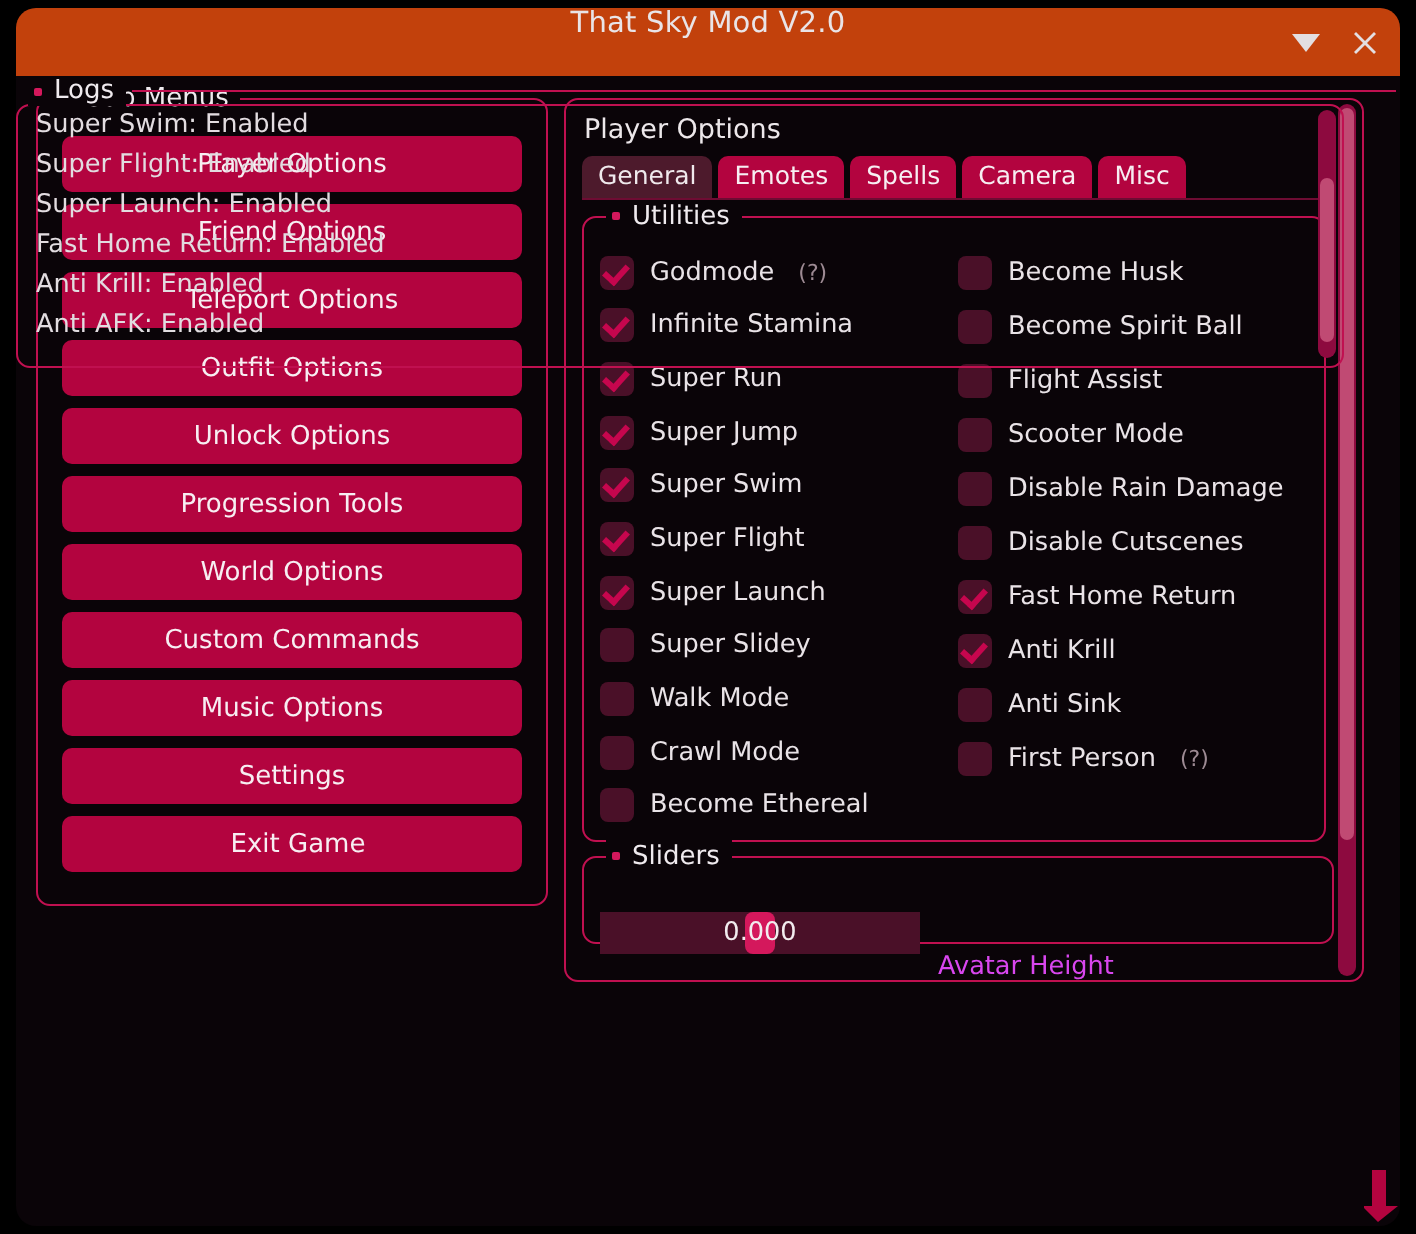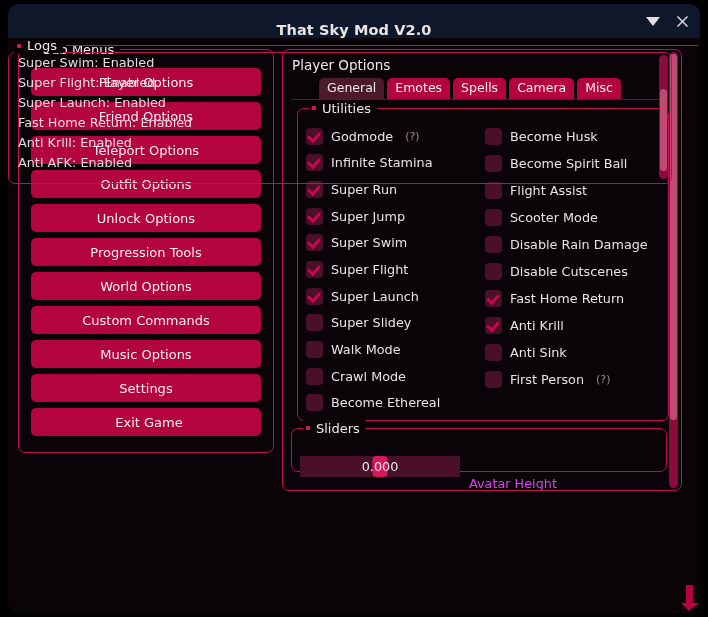--- a/index.html
+++ b/index.html
@@ -23,25 +23,24 @@
     background: #0a0408;
     border-radius: 10px;
     box-sizing: border-box;
   }
 
   
   .titlebar {
     position: relative;
     height: 34px;
     display: flex;
-    align-items: flex-end;
+    align-items: flex-start;
     justify-content: center;
-    background: #0f172a;
+    background: #c2410c;
     border-radius: 10px 10px 0 0;
-    font-weight: bold;
   }
   .title-text {
     color: #e9e4e7;
     font-size: 14.5px;
     letter-spacing: .1px;
   }
   .win-controls {
     position: absolute;
     right: 10px;
     top: 0;
@@ -162,27 +161,26 @@
     font-family: inherit;
     border: none;
     border-radius: 5px 5px 0 0;
     padding: 3px 8px 4px 8px;
     cursor: pointer;
     line-height: 1.1;
   }
   .tab.active {
     background: #4d1a2c;
     color: #efe9ec;
-    margin-left: 28px;
   }
 
   
   #utilities {
     position: absolute;
-    left: 14px; top: 58px;
+    left: 8px; top: 58px;
     width: 372px; height: 313px;
     padding: 14px 6px 6px 6px;
   }
   .chk-cols {
     display: flex;
     gap: 0;
     height: 100%;
   }
   .chk-col {
     width: 50%;

